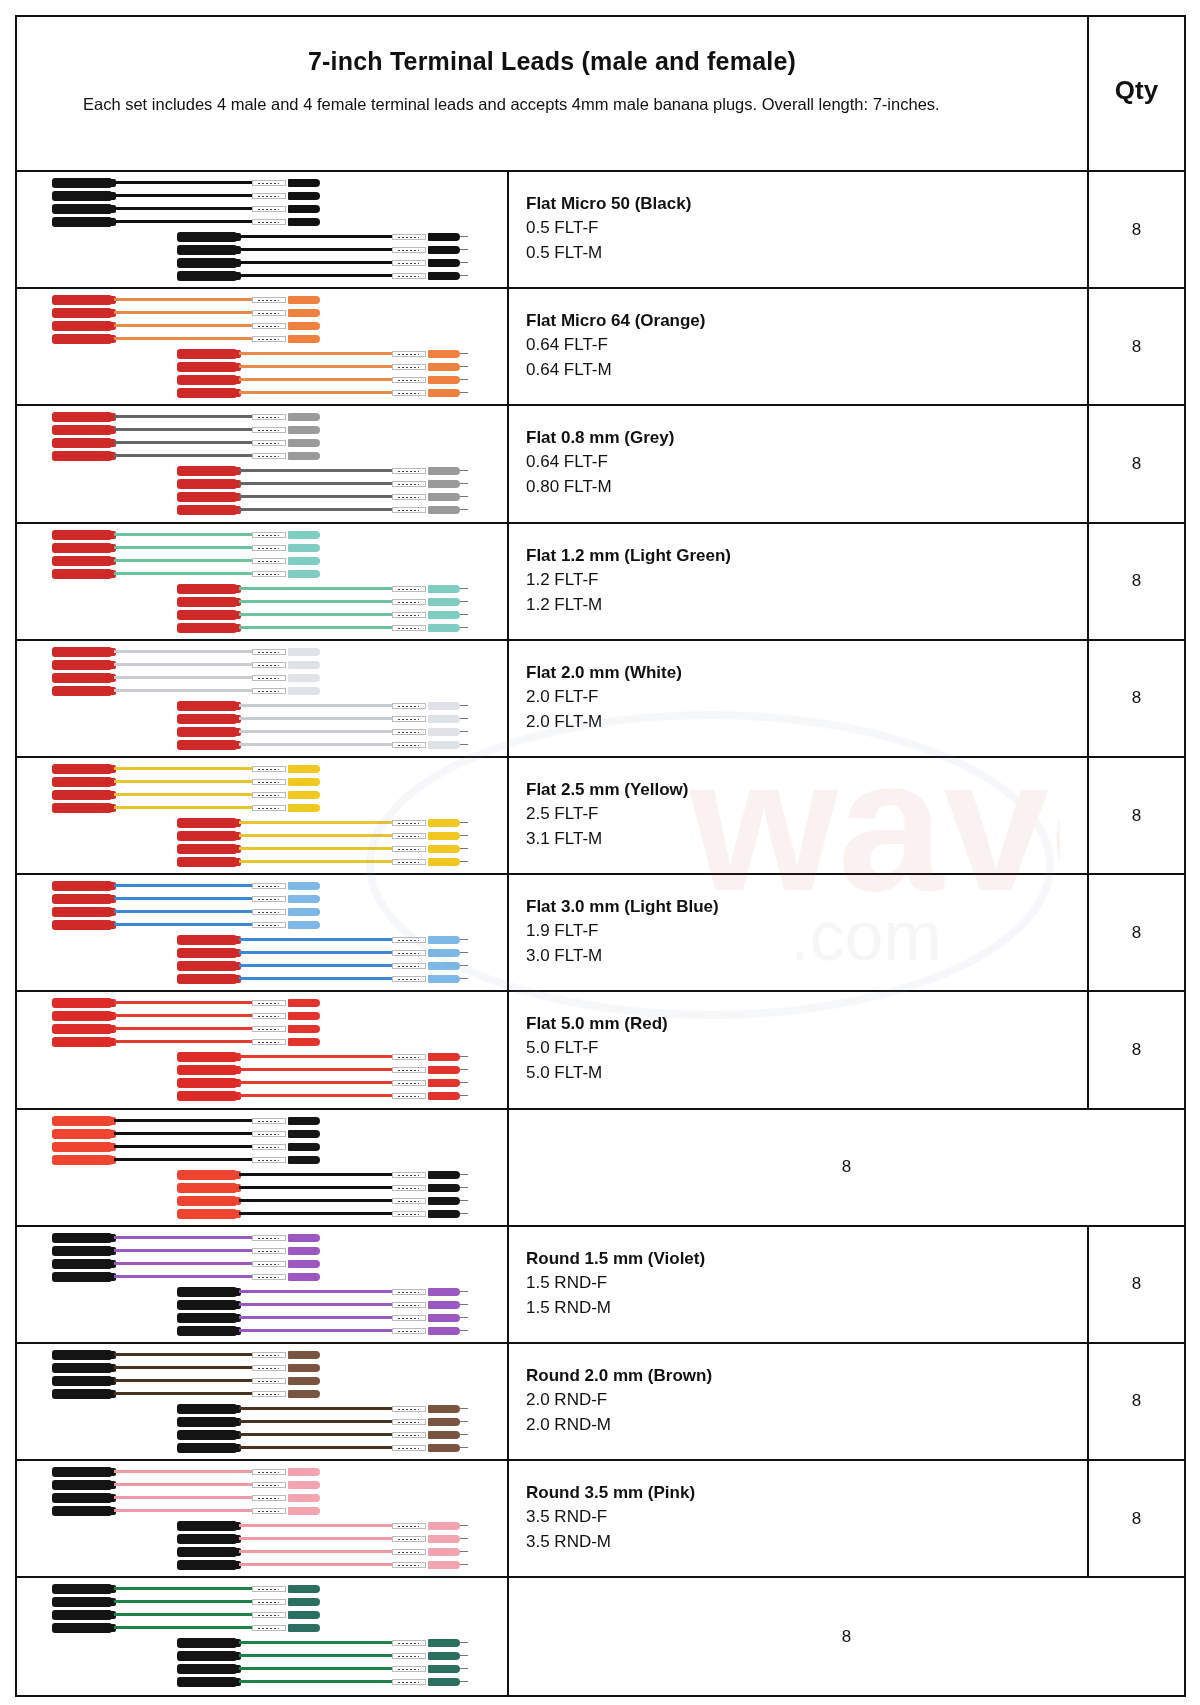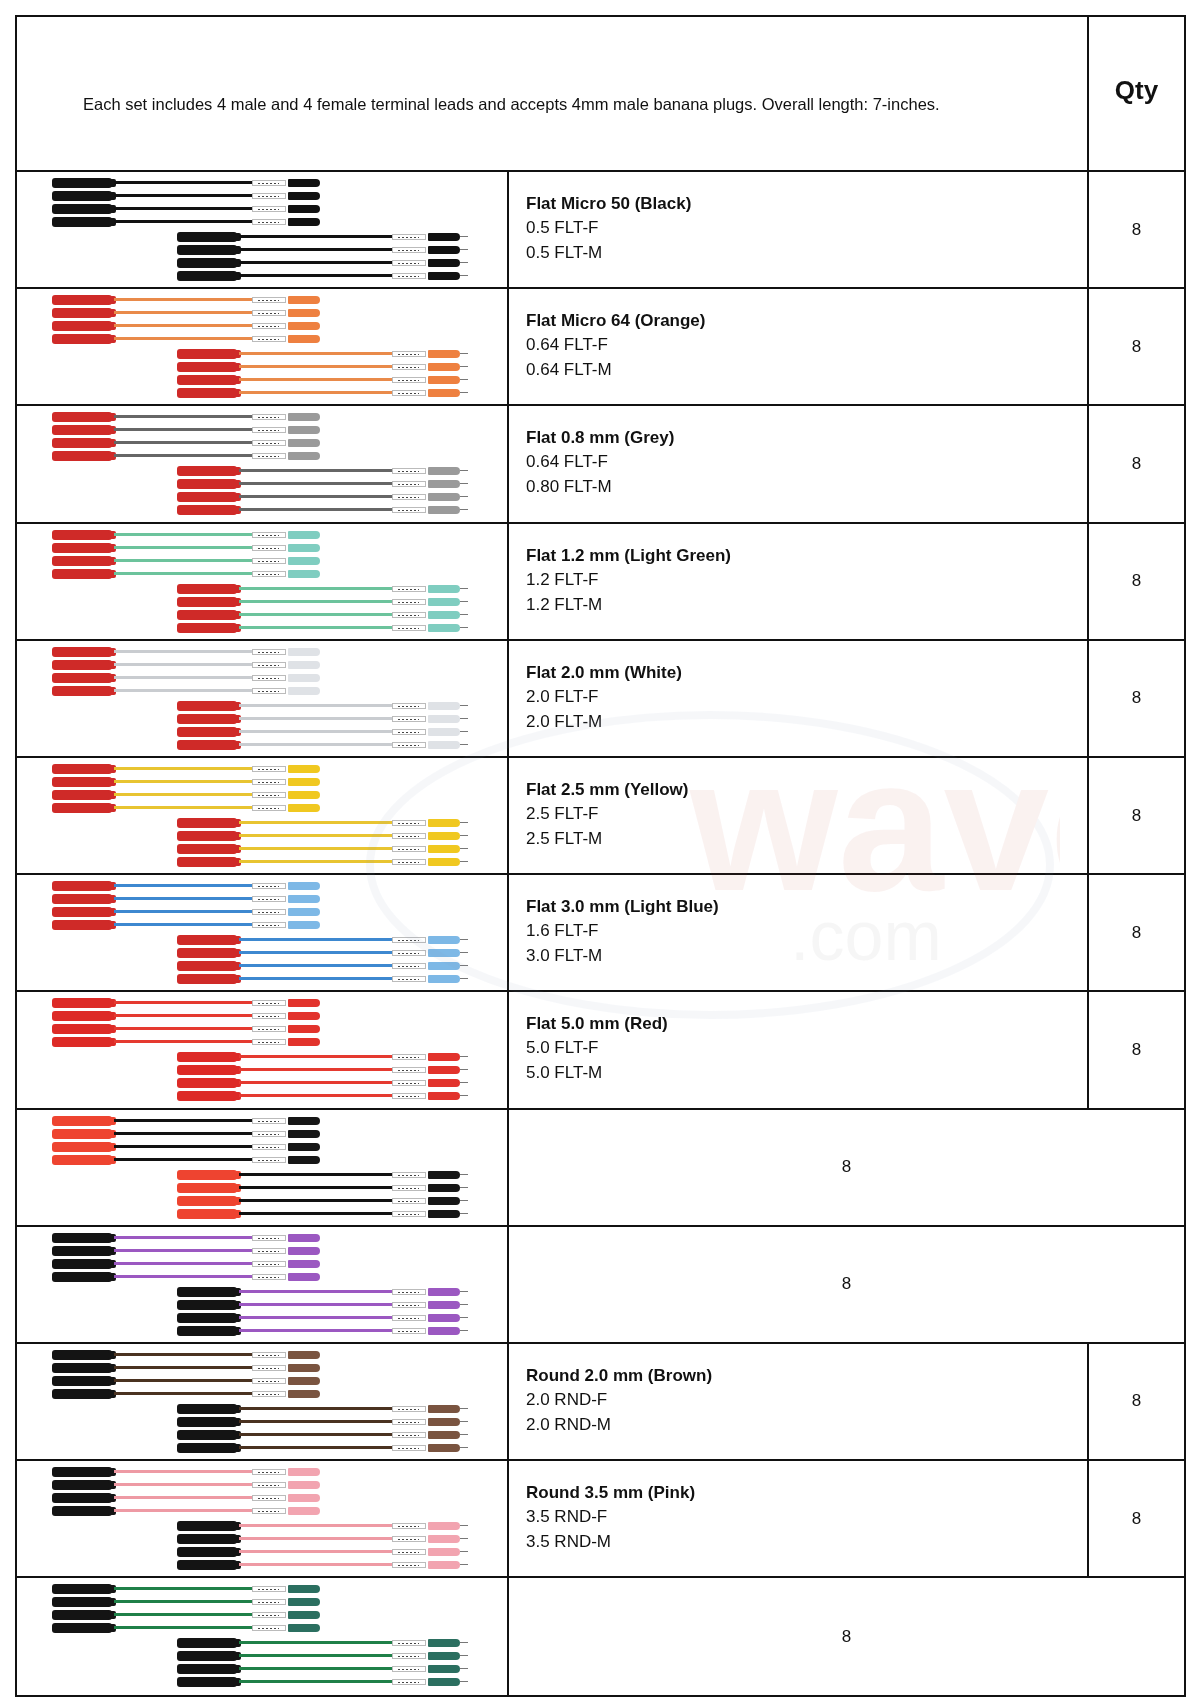--- a/index.html
+++ b/index.html
@@ -33,20 +33,21 @@
   .pin { position:absolute; top:4px; height:1px; width:8px; background:#777; }
   .watermark { position:absolute; left:360px; top:700px; width:700px; height:330px;
                pointer-events:none; opacity:0.07; }
 </style>
 </head>
 <body>
 
 <div class="sheet">
   <div class="header">
     <div class="header-main">
+      <div class="title">7-inch Terminal Leads (male and female)</div>
       <div class="desc">
         <div>Each set includes 4 male and 4 female terminal leads and accepts 4mm male banana plugs. Overall length: 7-inches.</div>
       </div>
     </div>
     <div class="header-qty">Qty</div>
   </div>
   <div id="rows">
       <div class="row">
         <div class="img-cell">
           <div class="lead" style="left: 35px; top: 6px; width: 276px;">
@@ -504,21 +505,21 @@
             </div>
             <div class="wire" style="left: 62px; width: 153px; background: rgb(232, 196, 49);"></div>
             <div class="tag" style="left: 215px;"></div>
             <div class="tip" style="left: 251px; width: 32px; background: rgb(240, 200, 32);"></div>
             <div class="pin" style="left: 283px;"></div>
           </div>
         </div>
         <div class="desc-cell">
           <div class="d-name">Flat 2.5 mm (Yellow)</div>
           <div class="d-f">2.5 FLT-F</div>
-          <div class="d-m">2.5 FLT-M</div>
+          <div class="d-m">3.1 FLT-M</div>
         </div>
         <div class="qty-cell">8</div>
       </div>
       <div class="row">
         <div class="img-cell">
           <div class="lead" style="left: 35px; top: 6px; width: 276px;">
             <div class="plug" style="left: 0px; width: 60px; background: rgb(207, 42, 40);">
               <div class="collar" style="background: rgb(207, 42, 40);"></div>
             </div>
             <div class="wire" style="left: 62px; width: 138px; background: rgb(61, 136, 208);"></div>
@@ -581,21 +582,21 @@
               <div class="collar" style="background: rgb(207, 42, 40);"></div>
             </div>
             <div class="wire" style="left: 62px; width: 153px; background: rgb(61, 136, 208);"></div>
             <div class="tag" style="left: 215px;"></div>
             <div class="tip" style="left: 251px; width: 32px; background: rgb(125, 184, 230);"></div>
             <div class="pin" style="left: 283px;"></div>
           </div>
         </div>
         <div class="desc-cell">
           <div class="d-name">Flat 3.0 mm (Light Blue)</div>
-          <div class="d-f">1.6 FLT-F</div>
+          <div class="d-f">1.9 FLT-F</div>
           <div class="d-m">3.0 FLT-M</div>
         </div>
         <div class="qty-cell">8</div>
       </div>
       <div class="row">
         <div class="img-cell">
           <div class="lead" style="left: 35px; top: 6px; width: 276px;">
             <div class="plug" style="left: 0px; width: 60px; background: rgb(221, 43, 39);">
               <div class="collar" style="background: rgb(221, 43, 39);"></div>
             </div>
@@ -807,20 +808,25 @@
           </div>
           <div class="lead" style="left: 160px; top: 99px; width: 291px;">
             <div class="plug" style="left: 0px; width: 60px; background: rgb(20, 20, 20);">
               <div class="collar" style="background: rgb(20, 20, 20);"></div>
             </div>
             <div class="wire" style="left: 62px; width: 153px; background: rgb(155, 88, 193);"></div>
             <div class="tag" style="left: 215px;"></div>
             <div class="tip" style="left: 251px; width: 32px; background: rgb(155, 88, 193);"></div>
             <div class="pin" style="left: 283px;"></div>
           </div>
+        </div>
+        <div class="desc-cell">
+          <div class="d-name">Round 1.5 mm (Violet)</div>
+          <div class="d-f">1.5 RND-F</div>
+          <div class="d-m">1.5 RND-M</div>
         </div>
         <div class="qty-cell">8</div>
       </div>
       <div class="row">
         <div class="img-cell">
           <div class="lead" style="left: 35px; top: 6px; width: 276px;">
             <div class="plug" style="left: 0px; width: 60px; background: rgb(20, 20, 20);">
               <div class="collar" style="background: rgb(20, 20, 20);"></div>
             </div>
             <div class="wire" style="left: 62px; width: 138px; background: rgb(74, 50, 32);"></div>

